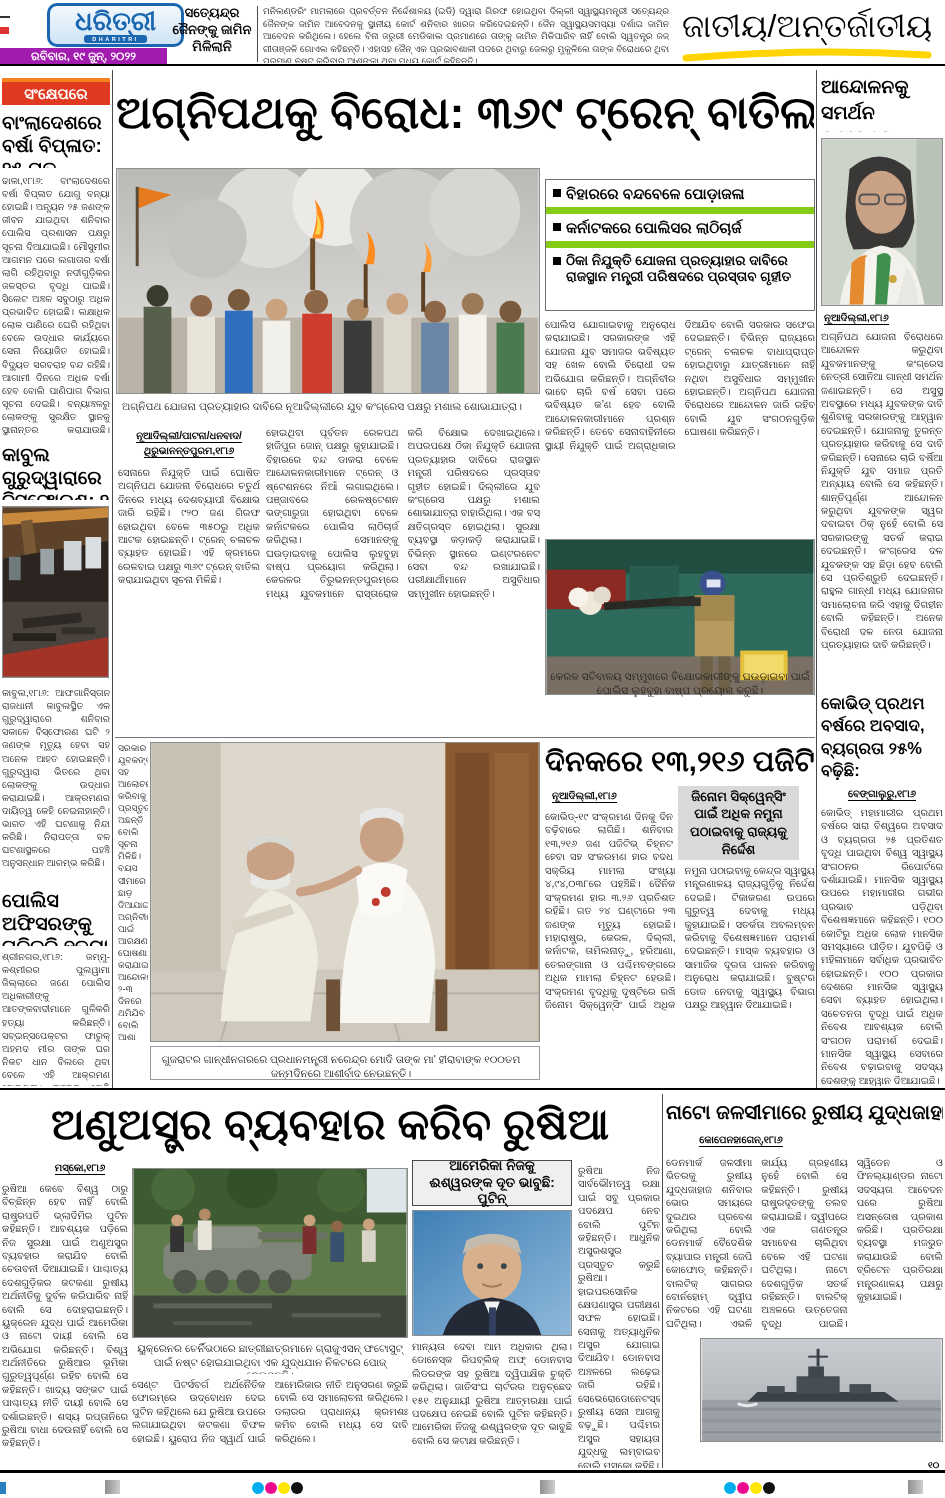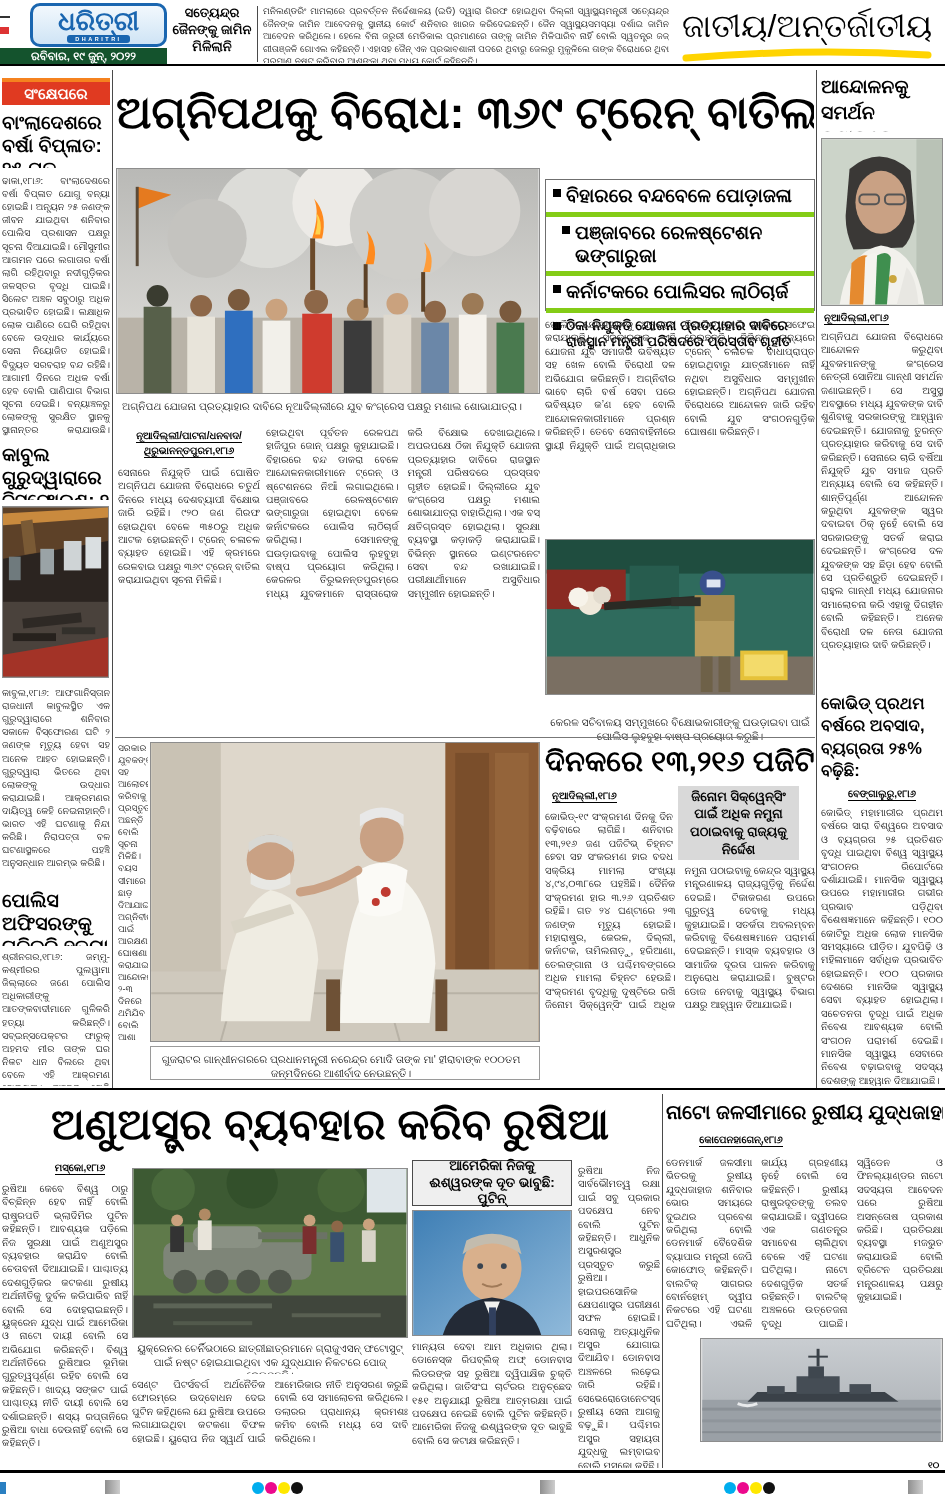--- a/index.html
+++ b/index.html
@@ -14,34 +14,34 @@
   .cols-2 { column-count:2; column-gap:9px; }
   .cols-3 { column-count:3; column-gap:9px; }
   .dateline { font-weight:bold; font-size:10px; color:#000; }
   .dateline .u { border-bottom:1.5px solid #000; padding-bottom:1px; }
   .caption { font-size:10.5px; line-height:1.3; color:#222; overflow:hidden; }
   .rule-h { background:#000; }
   .rule-v { background:#4a4a4a; width:1px; }
   .thin-rule { background:#777; height:1px; }
   
   .masthead-box { border:3px solid #1a66b0; border-radius:10px; background:linear-gradient(#f2f8fd,#cfe4f5);
-    display:flex; flex-direction:column; align-items:center; justify-content:center; }
+    display:flex; flex-direction:column; align-items:center; justify-content:center;margin-left:17px; }
   .masthead-logo { font-size:26px; font-weight:bold; color:#1a66b0; line-height:1; }
   .masthead-sub { background:#1a66b0; color:#fff; font-size:5.5px; letter-spacing:2.5px; padding:1px 8px; border-radius:3px; margin-top:1px; font-weight:bold; }
-  .datebar { background:#14532d; color:#fff; font-weight:bold; font-size:11.5px; display:flex; align-items:center; justify-content:center; }
+  .datebar { background:#a21caf; color:#fff; font-weight:bold; font-size:11.5px; display:flex; align-items:center; justify-content:center; }
   .section-title { font-size:32px; font-weight:normal; color:#000; white-space:nowrap; overflow:hidden; }
   
   .brief-box { background:#e03a21; border-top:4px solid #f5821f; color:#fff; font-weight:bold; font-size:15px;
     display:flex; align-items:center; justify-content:center; }
   .brief-hl { font-size:19px; font-weight:bold; line-height:1.2; color:#000000; overflow:hidden; }
   .brief-body { font-size:9.5px; line-height:1.38; text-align:justify; color:#1a1a1a; overflow:hidden; }
   
   .bullets { border:1px solid #6f6f6f; background:#fff; }
-  .bullet-row { display:flex; align-items:flex-start; padding:5px 7px 4px 7px; border-bottom:5px solid #84cc16;
-    font-weight:bold; font-size:19px; line-height:1.2; color:#000; }
+  .bullet-row { display:flex; align-items:flex-start; padding:5px 7px 4px 7px; border-bottom:7px solid #84cc16;
+    font-weight:bold; font-size:15px; line-height:1.2; color:#000; }
   .bullet-row:last-child { border-bottom:none; }
   .bullet-sq { width:8px; height:8px; background:#000; display:inline-block; margin:4px 5px 0 0; flex:0 0 auto; }
   .gray-box { background:#d9d9d9; font-weight:bold; font-size:13px; line-height:1.35; color:#000; text-align:center;
     display:flex; align-items:center; justify-content:center; padding:6px; }
   .putin-head { border:1px solid #4a4a4a; background:#efefef; font-weight:bold; font-size:13.5px; line-height:1.25;
     text-align:center; display:flex; align-items:center; justify-content:center; padding:4px; color:#000; }
   .nowrap { white-space:nowrap; overflow:hidden; }
   
   .reg-gray { width:15px; height:14px; background:linear-gradient(90deg,#8f8f8f,#cdcdcd); }
   .reg-dot { width:12px; height:12px; border-radius:50%; display:inline-block; margin-right:1px; }
@@ -157,24 +157,20 @@
       <rect x="306" y="104" width="4" height="40" fill="#5d4227"></rect>
     </svg>
   </div>
   <div class="abs caption" style="left:122px;top:400px;width:418px;height:20px">ଅଗ୍ନିପଥ ଯୋଜନା ପ୍ରତ୍ୟାହାର ଦାବିରେ ନୂଆଦିଲ୍ଲୀରେ ଯୁବ କଂଗ୍ରେସ ପକ୍ଷରୁ ମଶାଲ ଶୋଭାଯାତ୍ରା।</div>
 
   <div class="abs bullets" style="left:545px;top:179px;width:270px;height:132px">
     <div class="bullet-row">
       <span class="bullet-sq"></span>
       <span>ବିହାରରେ ବନ୍ଦବେଳେ ପୋଡ଼ାଜଳା</span>
     </div>
-    <div class="bullet-row" style="padding-left:16px">
-      <span class="bullet-sq"></span>
-      <span>ପଞ୍ଜାବରେ ରେଳଷ୍ଟେଶନ ଭଙ୍ଗାରୁଜା</span>
-    </div>
     <div class="bullet-row">
       <span class="bullet-sq"></span>
       <span>କର୍ନାଟକରେ ପୋଲିସର ଲାଠିଚାର୍ଜ</span>
     </div>
     <div class="bullet-row" style="font-size:13.5px">
       <span class="bullet-sq"></span>
       <span>ଠିକା ନିଯୁକ୍ତି ଯୋଜନା ପ୍ରତ୍ୟାହାର ଦାବିରେ ରାଜସ୍ଥାନ ମନ୍ତ୍ରୀ ପରିଷଦରେ ପ୍ରସ୍ତାବ ଗୃହୀତ</span>
     </div>
   </div>
 
@@ -198,21 +194,21 @@
       <rect x="58" y="60" width="92" height="8" fill="#2a2a24" transform="rotate(-4 104 64)"></rect>
       <circle cx="168" cy="44" r="13" fill="#39508c"></circle>
       <rect x="162" y="40" width="14" height="8" fill="#dfe5f2"></rect>
       <rect x="150" y="56" width="40" height="62" fill="#b79b5e"></rect>
       <rect x="150" y="56" width="40" height="26" fill="#a3894f"></rect>
       <rect x="156" y="118" width="12" height="36" fill="#6e6148"></rect>
       <rect x="174" y="118" width="12" height="36" fill="#6e6148"></rect>
       <rect x="126" y="58" width="30" height="9" fill="#30302a"></rect>
     </svg>
   </div>
-  <div class="abs caption center" style="left:545px;top:716px;width:270px;height:32px">କେରଳ ସଚିବାଳୟ ସମ୍ମୁଖରେ ବିକ୍ଷୋଭକାରୀଙ୍କୁ ଘଉଡ଼ାଇବା ପାଇଁ ପୋଲିସ ଲୁହବୁହା ବାଷ୍ପ ପ୍ରୟୋଗ କରୁଛି।</div>
+  <div class="abs caption center" style="left:545px;top:670px;width:270px;height:32px">କେରଳ ସଚିବାଳୟ ସମ୍ମୁଖରେ ବିକ୍ଷୋଭକାରୀଙ୍କୁ ଘଉଡ଼ାଇବା ପାଇଁ ପୋଲିସ ଲୁହବୁହା ବାଷ୍ପ ପ୍ରୟୋଗ କରୁଛି।</div>
 
   <div class="abs thin-rule" style="left:115px;top:737px;width:700px"></div>
 
   <div class="abs rule-v" style="left:816px;top:70px;height:1018px"></div>
 
   <div class="abs hl" style="left:821px;top:74px;width:122px;height:58px;font-size:19px;line-height:1.35;overflow:hidden">ଆନ୍ଦୋଳନକୁ ସମର୍ଥନ ଜଣାଇଲେ ସୋନିଆ</div>
   <div class="abs photo" style="left:821px;top:138px;width:122px;height:168px">
     <svg viewBox="0 0 122 168">
       <rect width="122" height="168" fill="#ccd4c9"></rect>
       <rect x="96" y="0" width="26" height="168" fill="#b9c2b6"></rect>

